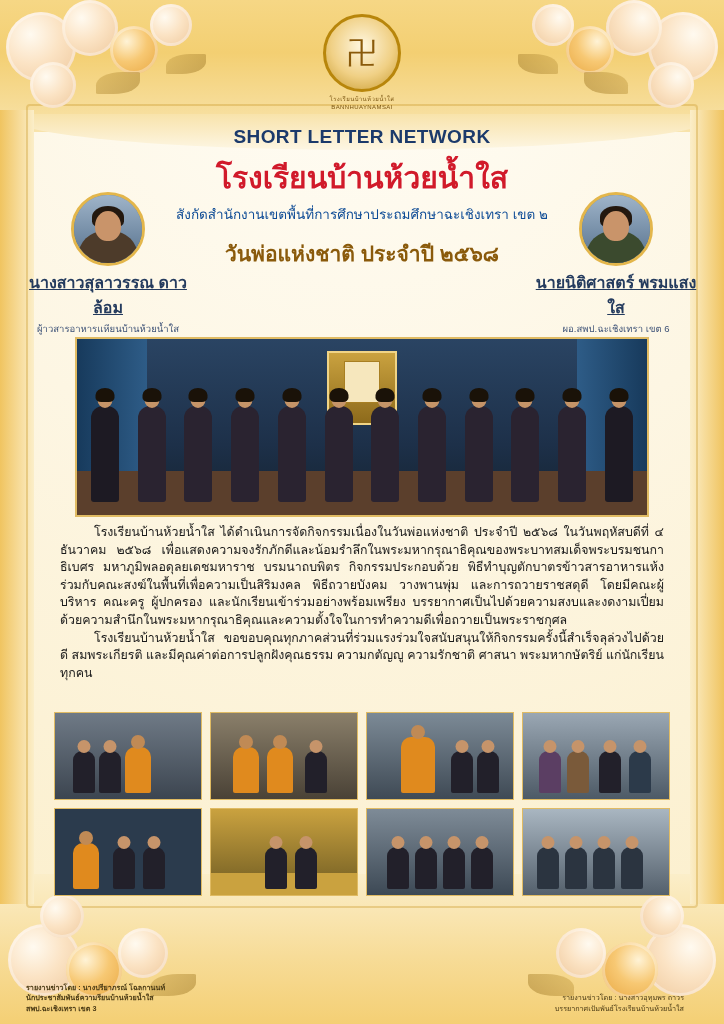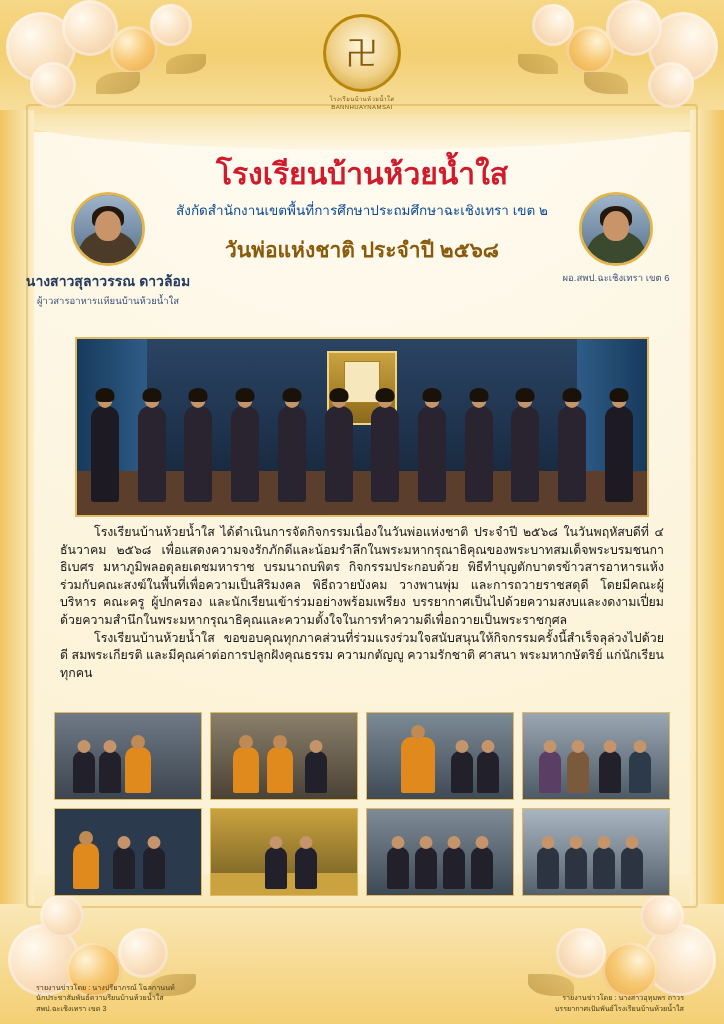--- a/index.html
+++ b/index.html
@@ -126,21 +126,21 @@
     position: absolute; left: 50%; top: 11px; width: 32px; height: 22px;
     transform: translateX(-50%); border-radius: 50% 50% 30% 30%;
     background: #23180f;
   }
   .photo-circle .body {
     position: absolute; left: 50%; bottom: 0; width: 60px; height: 32px;
     transform: translateX(-50%); border-radius: 26px 26px 0 0;
     background: #4d3b2a;
   }
   .photo-circle.uniform .body { background: #3b4a2e; }
-  .person .name { font-size: 14px; font-weight: bold; color: #243b5e; }
+  .person .name { font-size: 16px; font-weight: bold; color: #243b5e; text-decoration: underline; }
   .person .role { font-size: 9.5px; color: #3d5277; margin-top: 1px; }
 
   
   .main-photo {
     position: absolute; left: 75px; top: 337px; width: 574px; height: 180px;
     border: 2px solid #e0bb63; background: #1b2a3d; overflow: hidden;
   }
   .stage-wall { position: absolute; inset: 0; background: linear-gradient(180deg,#2a4463 0%, #1d3049 60%, #14222f 100%); }
   .stage-curtain { position: absolute; left: 0; top: 0; bottom: 0; width: 70px; background: linear-gradient(90deg,#173a5c,#2e5c87); }
   .stage-curtain.r { left: auto; right: 0; background: linear-gradient(270deg,#173a5c,#2e5c87); }
@@ -182,21 +182,21 @@
   }
   .cell .bg { position: absolute; inset: 0; }
   .cell .monk { position: absolute; bottom: 6px; width: 26px; height: 46px; border-radius: 10px 10px 2px 2px; background: #e08a1e; }
   .cell .monk:after { content:""; position: absolute; left: 50%; top: -12px; width: 14px; height: 14px; transform: translateX(-50%); border-radius: 50%; background: #c08a55; }
   .cell .lay { position: absolute; bottom: 6px; width: 22px; height: 42px; border-radius: 9px 9px 2px 2px; background: #22202a; }
   .cell .lay:after { content:""; position: absolute; left: 50%; top: -11px; width: 13px; height: 13px; transform: translateX(-50%); border-radius: 50%; background: #c6946a; }
   .cell .tablecloth { position: absolute; left: 0; right: 0; bottom: 0; height: 22px; background: #caa23f; }
 
   
   .credit { position: absolute; bottom: 10px; font-size: 7.2px; color: #4a3a14; line-height: 1.45; }
-  .credit.left { left: 36px; }
+  .credit.left { left: 26px; font-weight: bold; }
   .credit.right { right: 40px; text-align: right; }
 </style>
 </head>
 <body>
 
 <div class="page">
 
   <div class="band-top"></div>
   <div class="band-bottom"></div>
   <div class="band-left"></div>
@@ -241,20 +241,21 @@
 
   <div class="crest">
     <div class="crest-ring">
       <div class="crest-glyph">卍</div>
     </div>
     <div class="crest-label">โรงเรียนบ้านห้วยน้ำใส BANNHUAYNAMSAI</div>
   </div>
 
   <div class="titlebar">
     <div class="obec-row">
+      <span class="obec-sub">SHORT LETTER NETWORK</span>
     </div>
     <div class="school-name">โรงเรียนบ้านห้วยน้ำใส</div>
     <div class="school-sub">สังกัดสำนักงานเขตพื้นที่การศึกษาประถมศึกษาฉะเชิงเทรา เขต ๒</div>
     <div class="event-title">วันพ่อแห่งชาติ ประจำปี ๒๕๖๘</div>
   </div>
 
   <div class="person left">
     <div class="photo-circle">
       <div class="bg-room"></div>
         <div class="body"></div>
@@ -265,20 +266,21 @@
     <div class="role">ผู้าวสารอาหารแหียนบ้านห้วยน้ำใส</div>
   </div>
 
   <div class="person right">
     <div class="photo-circle uniform">
       <div class="bg-room"></div>
         <div class="body"></div>
         <div class="hair"></div>
         <div class="head"></div>
     </div>
+    <div class="name">นายนิติศาสตร์ พรมแสงใส</div>
     <div class="role">ผอ.สพป.ฉะเชิงเทรา เขต 6</div>
   </div>
 
   <div class="main-photo">
     <div class="stage-wall"></div>
     <div class="stage-curtain"></div>
     <div class="stage-curtain r"></div>
     <div class="altar"></div>
     <div class="floor"></div>
     <div class="row-people">

